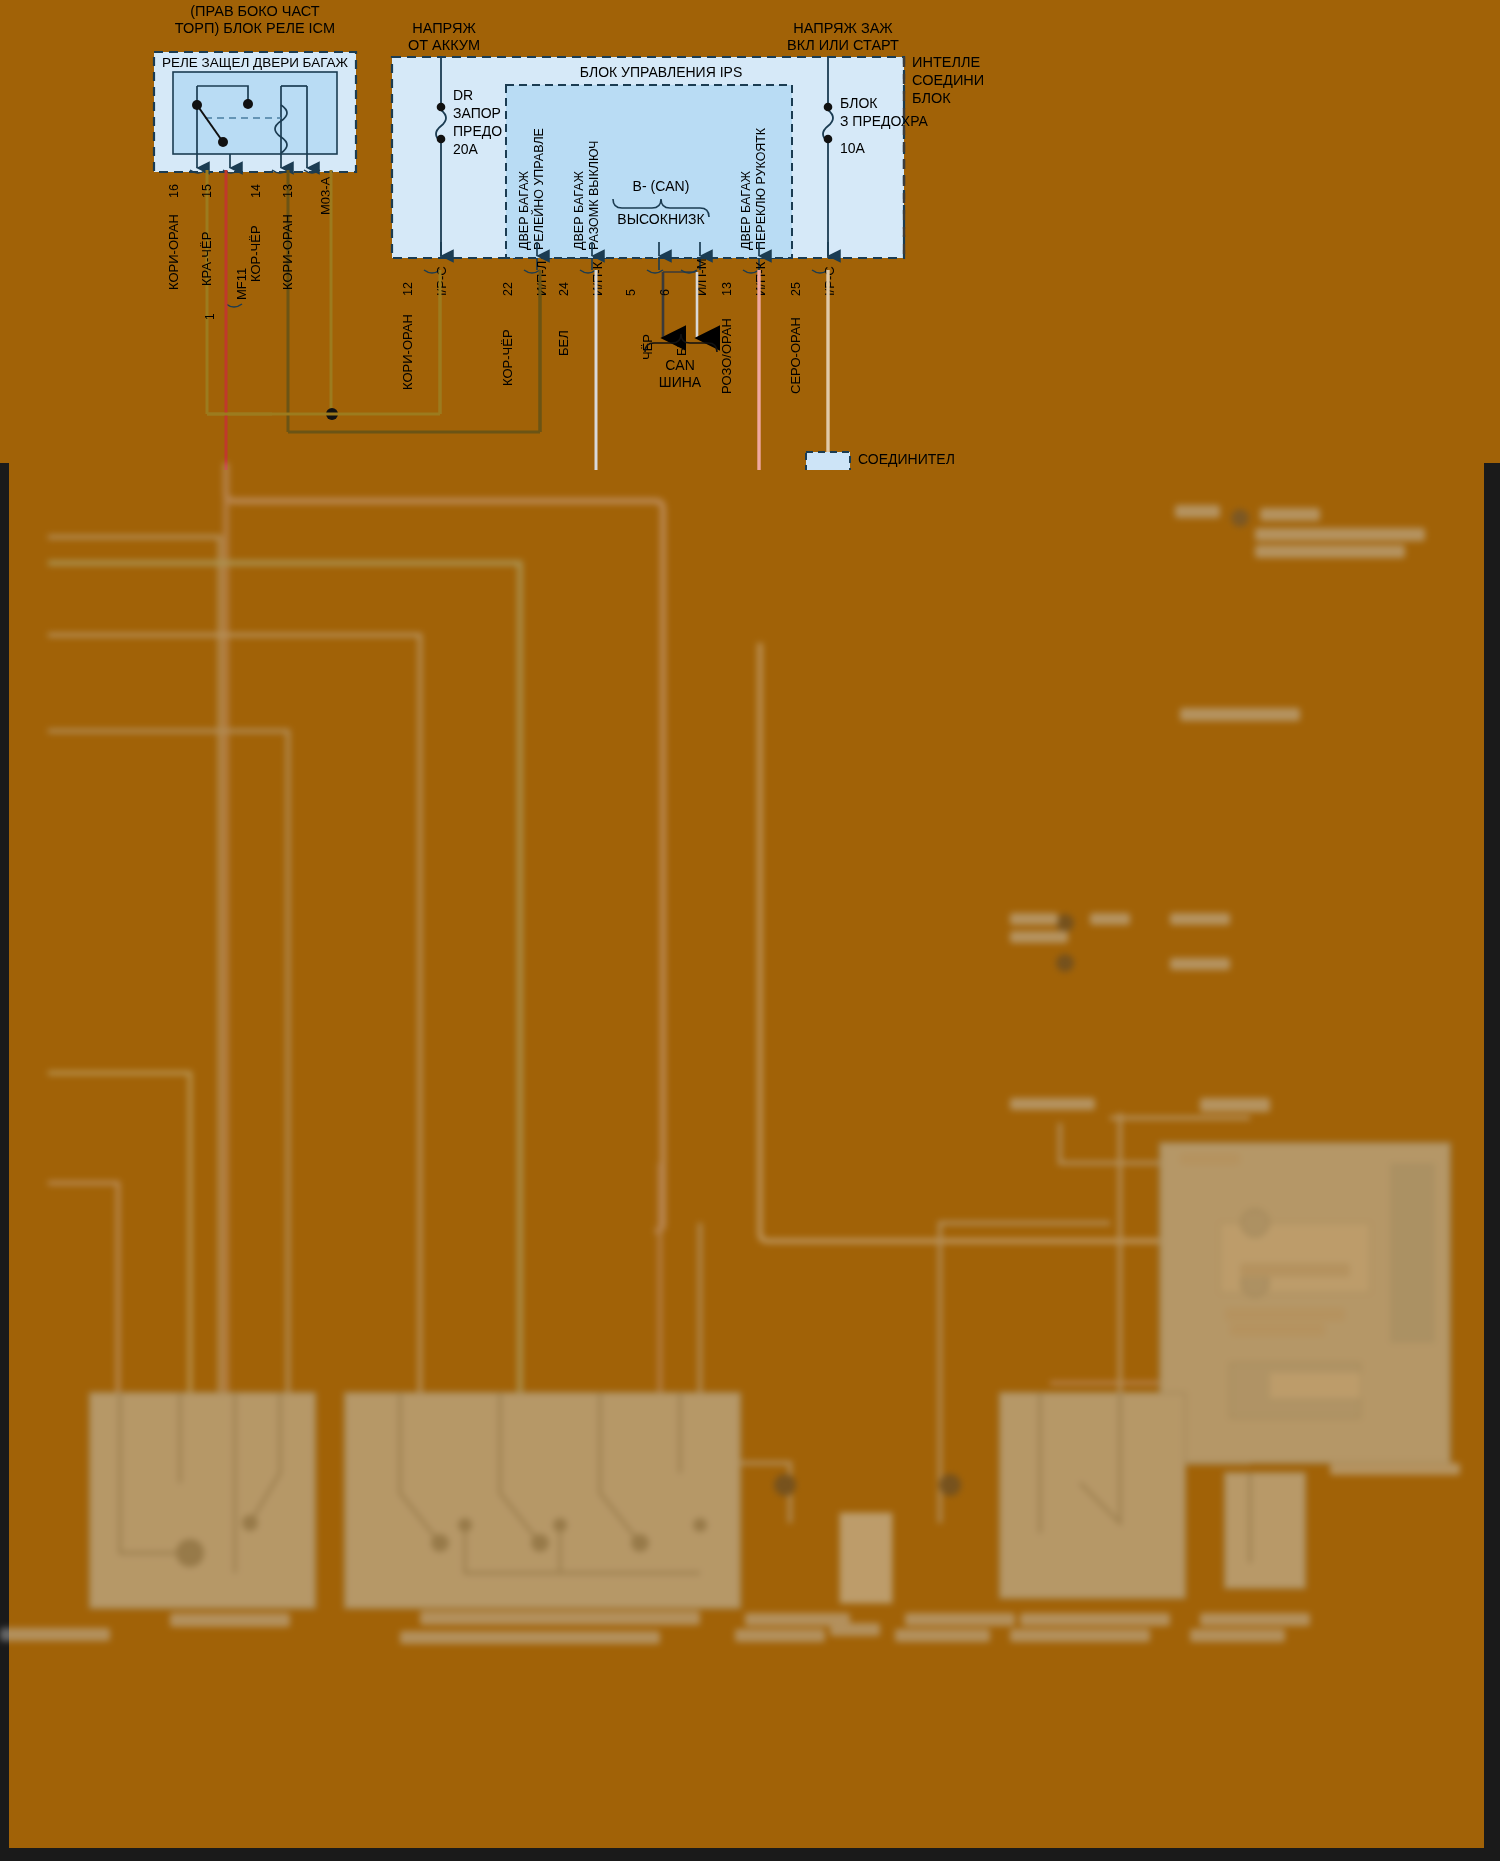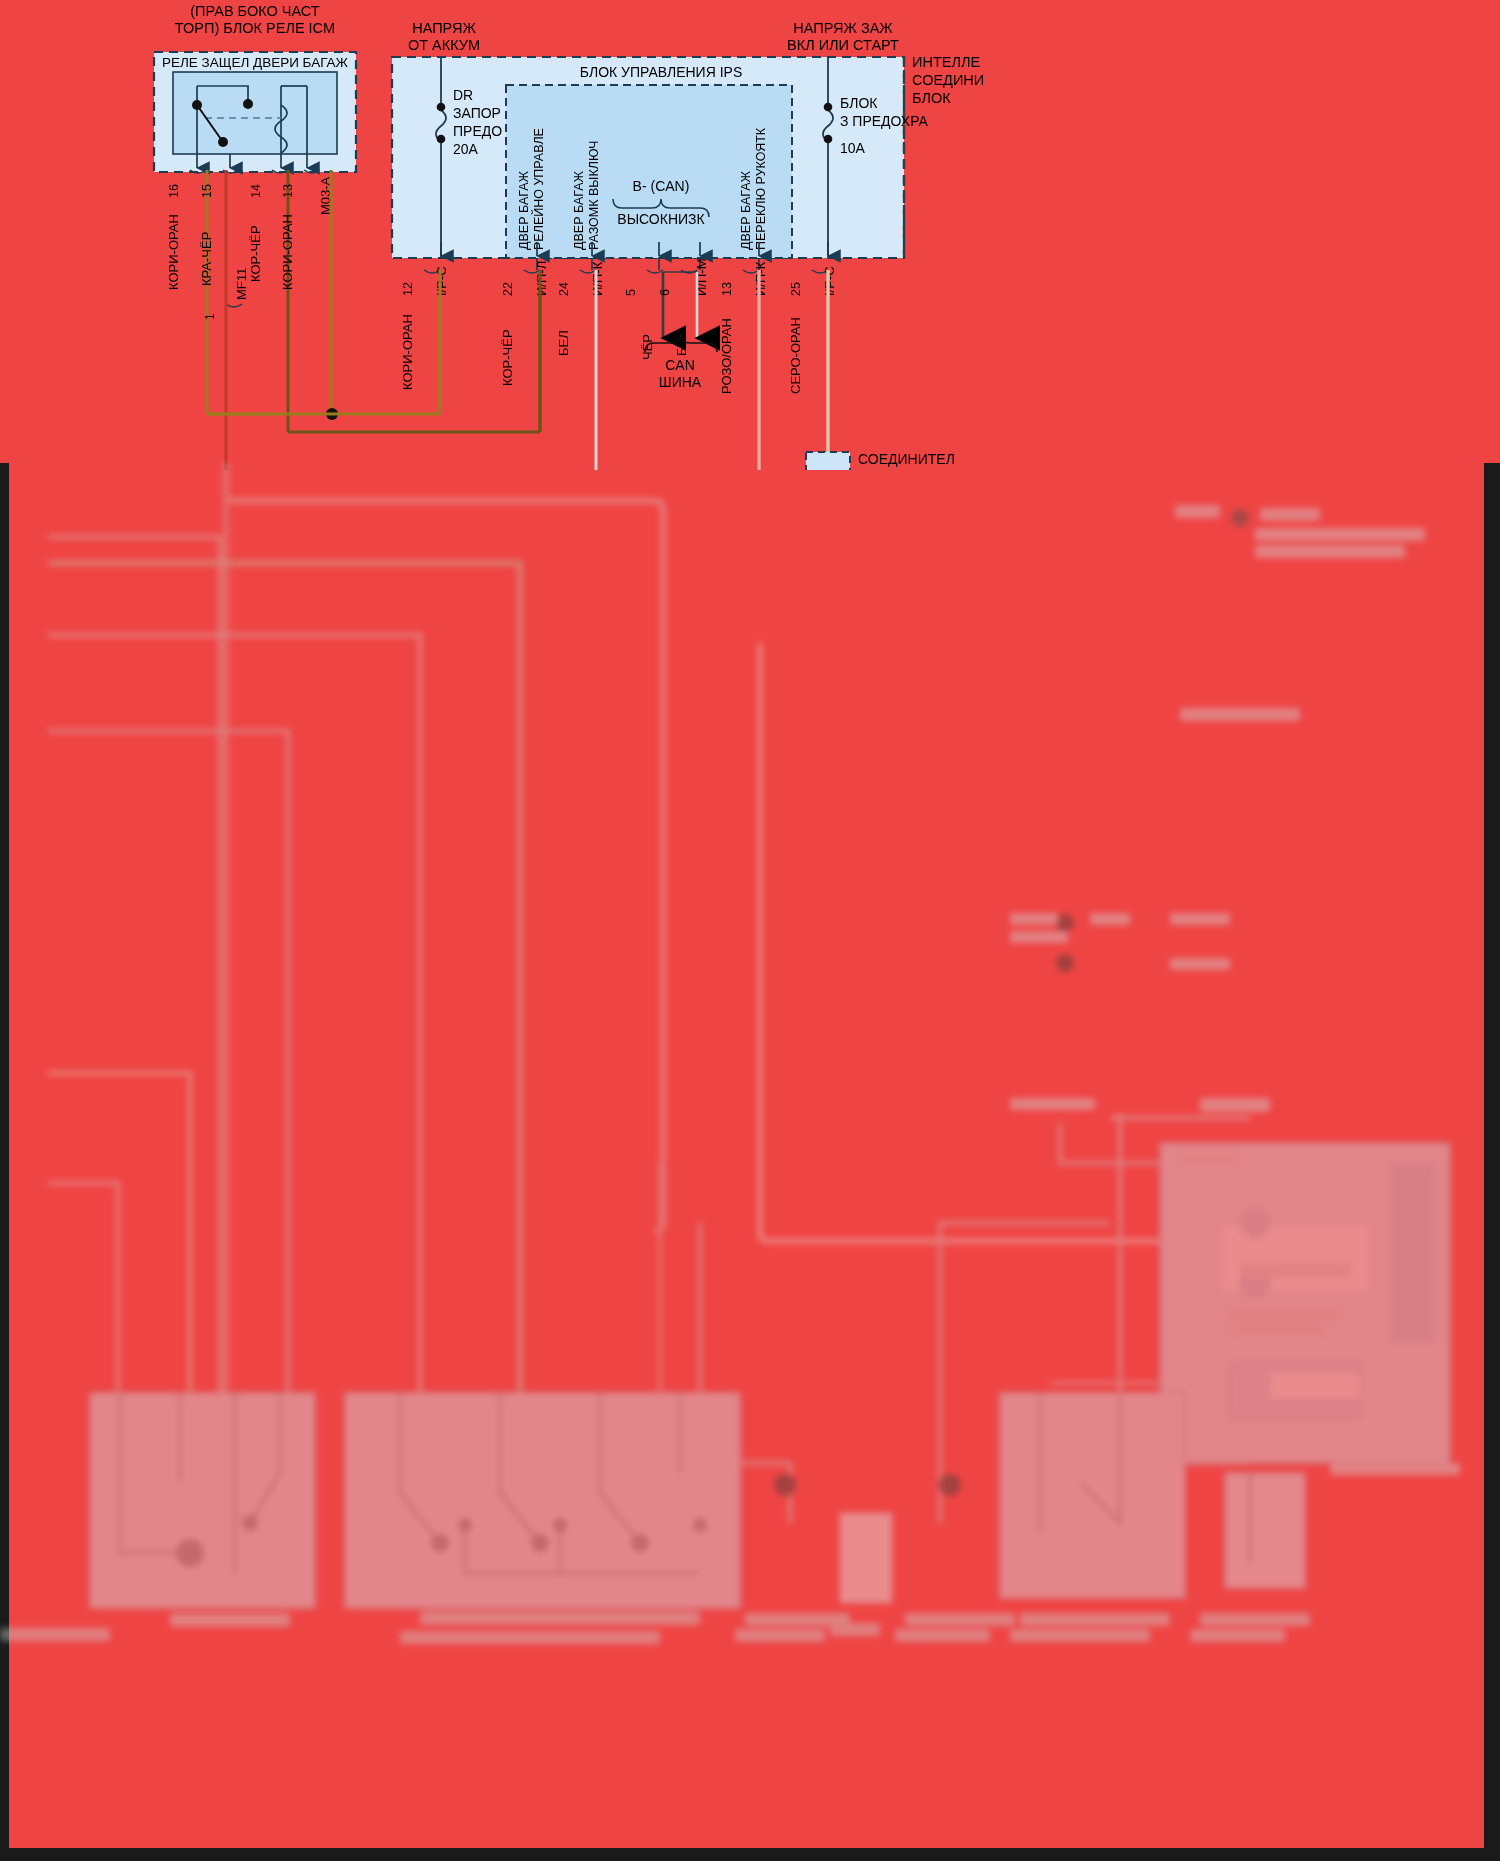--- a/index.html
+++ b/index.html
@@ -1,21 +1,21 @@
 <!DOCTYPE html>
 <html><head>
 <meta charset="utf-8">
 <title>Wiring Diagram</title>
 <style>
   html,body{margin:0;padding:0;background:#ffffff;}
   body{font-family:"Liberation Sans","DejaVu Sans",sans-serif;}
   #page{
     position:relative;
     width:1500px;height:1861px;
-    background:#ef4444;
+    background:#a16207;
     overflow:hidden;
   }
   
   #sharp-layer{position:absolute;left:0;top:0;width:1500px;height:470px;}
   
   #blur-layer{
     position:absolute;left:0;top:463px;width:1500px;height:1398px;
     filter:blur(3.2px) opacity(0.42) saturate(0.55);
     -webkit-filter:blur(3.2px) opacity(0.42) saturate(0.55);
   }

